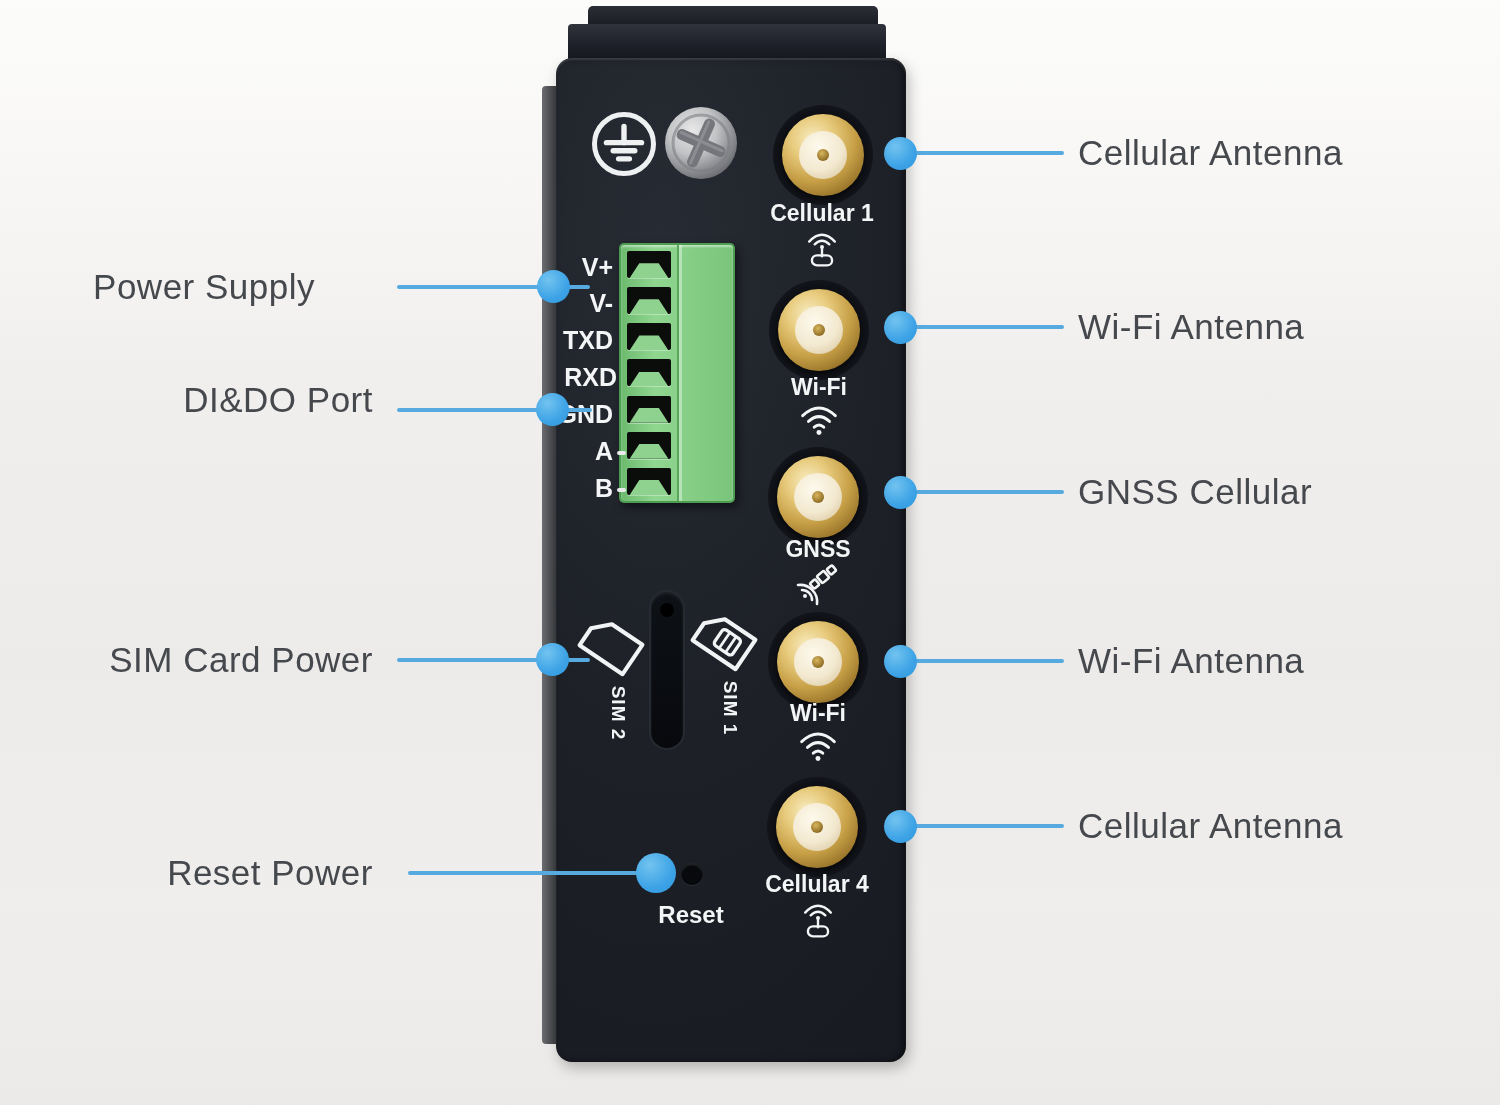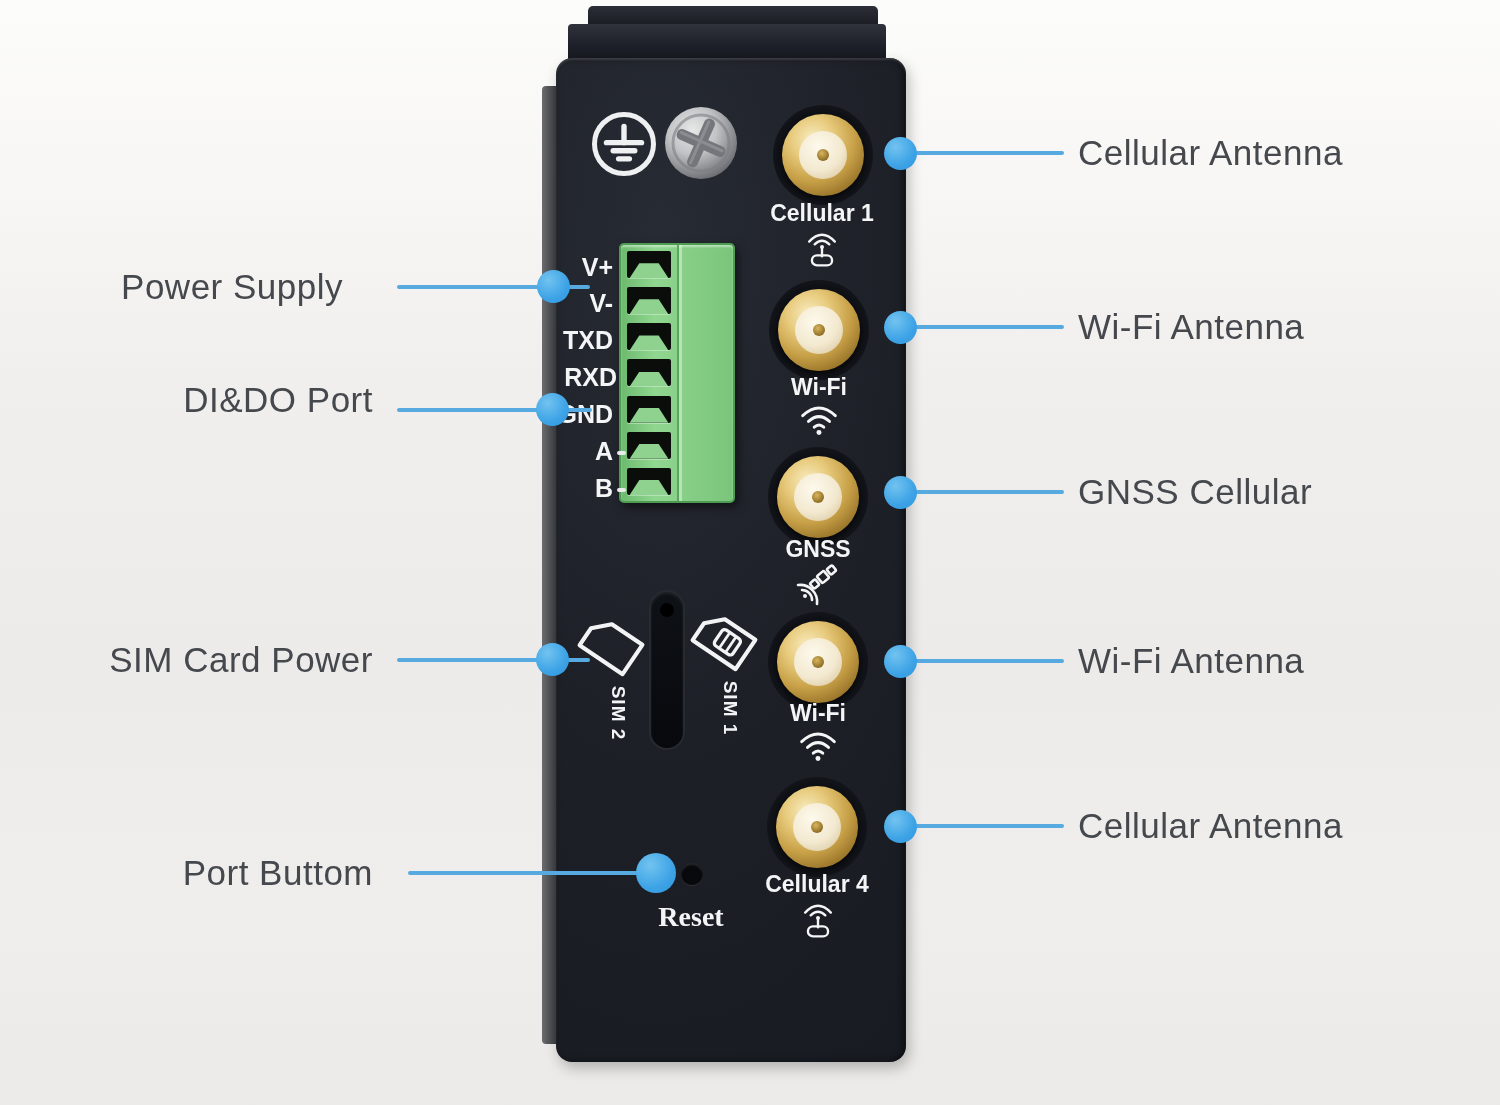--- a/index.html
+++ b/index.html
@@ -56,21 +56,21 @@
     clip-path:polygon(6% 100%,94% 100%,72% 0,28% 0);}
   .tpanel{flex:1;border-left:2px solid #58a75b;box-shadow:inset 3px 0 0 rgba(255,255,255,.4);border-radius:0 3px 3px 0;}
   
   .sim-slot{position:absolute;left:651px;top:592px;width:32px;height:156px;border-radius:16px;
     background:linear-gradient(180deg,#0e1116,#07090d);box-shadow:0 0 0 2px #262a31, inset 0 2px 3px rgba(255,255,255,.08);}
   .sim-slot .hole{position:absolute;left:9px;top:11px;width:14px;height:14px;border-radius:50%;background:#000;}
   .sim-text{position:absolute;color:#f2f3f4;font-weight:bold;font-size:19px;letter-spacing:1px;transform:rotate(90deg);transform-origin:center;white-space:nowrap;}
   
   .reset-hole{position:absolute;left:681px;top:863px;width:22px;height:22px;border-radius:50%;background:#07090c;
     box-shadow:inset 0 2px 2px rgba(255,255,255,.12), 0 1px 1px rgba(255,255,255,.08);}
-  .reset-text{font-size:28px;width:110px;font-family:Liberation Serif, serif;}
+  .reset-text{font-size:24px;width:110px;}
   svg{display:block;}
 </style>
 </head>
 <body>
 
 <div class="side-sliver"></div>
 <div class="bracket-top"></div>
 <div class="bracket-low"></div>
 <div class="device-body"></div>
 
@@ -249,24 +249,24 @@
     <rect x="11" y="17" width="14" height="16" rx="2.5" stroke-width="2.4"></rect>
     <line x1="11" y1="22.5" x2="25" y2="22.5" stroke-width="2"></line>
     <line x1="11" y1="28" x2="25" y2="28" stroke-width="2"></line>
   </svg>
 </div>
 <div class="sim-text" style="left:703px;top:697px">SIM 1</div>
 
 <div class="reset-hole"></div>
 <div class="dev-label reset-text" style="left:636px;top:901px">Reset</div>
 
-<div class="callout-label lbl-right" style="right:1157px;top:263px">Power Supply</div>
+<div class="callout-label lbl-right" style="right:1185px;top:263px">Power Supply</div>
 <div class="callout-label lbl-right" style="right:1127px;top:376px">DI&amp;DO Port</div>
 <div class="callout-label lbl-right" style="right:1127px;top:636px">SIM Card Power</div>
-<div class="callout-label lbl-right" style="right:1127px;top:849px">Port Buttom</div>
+<div class="callout-label lbl-right" style="right:1127px;top:849px">Reset Power</div>
 
 <div class="callout-line" style="left:397px;top:285px;width:193px"></div>
 <div class="callout-line" style="left:397px;top:408px;width:195px"></div>
 <div class="callout-line" style="left:397px;top:658px;width:193px"></div>
 <div class="callout-line" style="left:408px;top:871px;width:248px"></div>
 
 <div class="callout-dot" style="left:537px;top:270px"></div>
 <div class="callout-dot" style="left:536px;top:393px"></div>
 <div class="callout-dot" style="left:536px;top:643px"></div>
 <div class="callout-dot big" style="left:636px;top:853px"></div>

